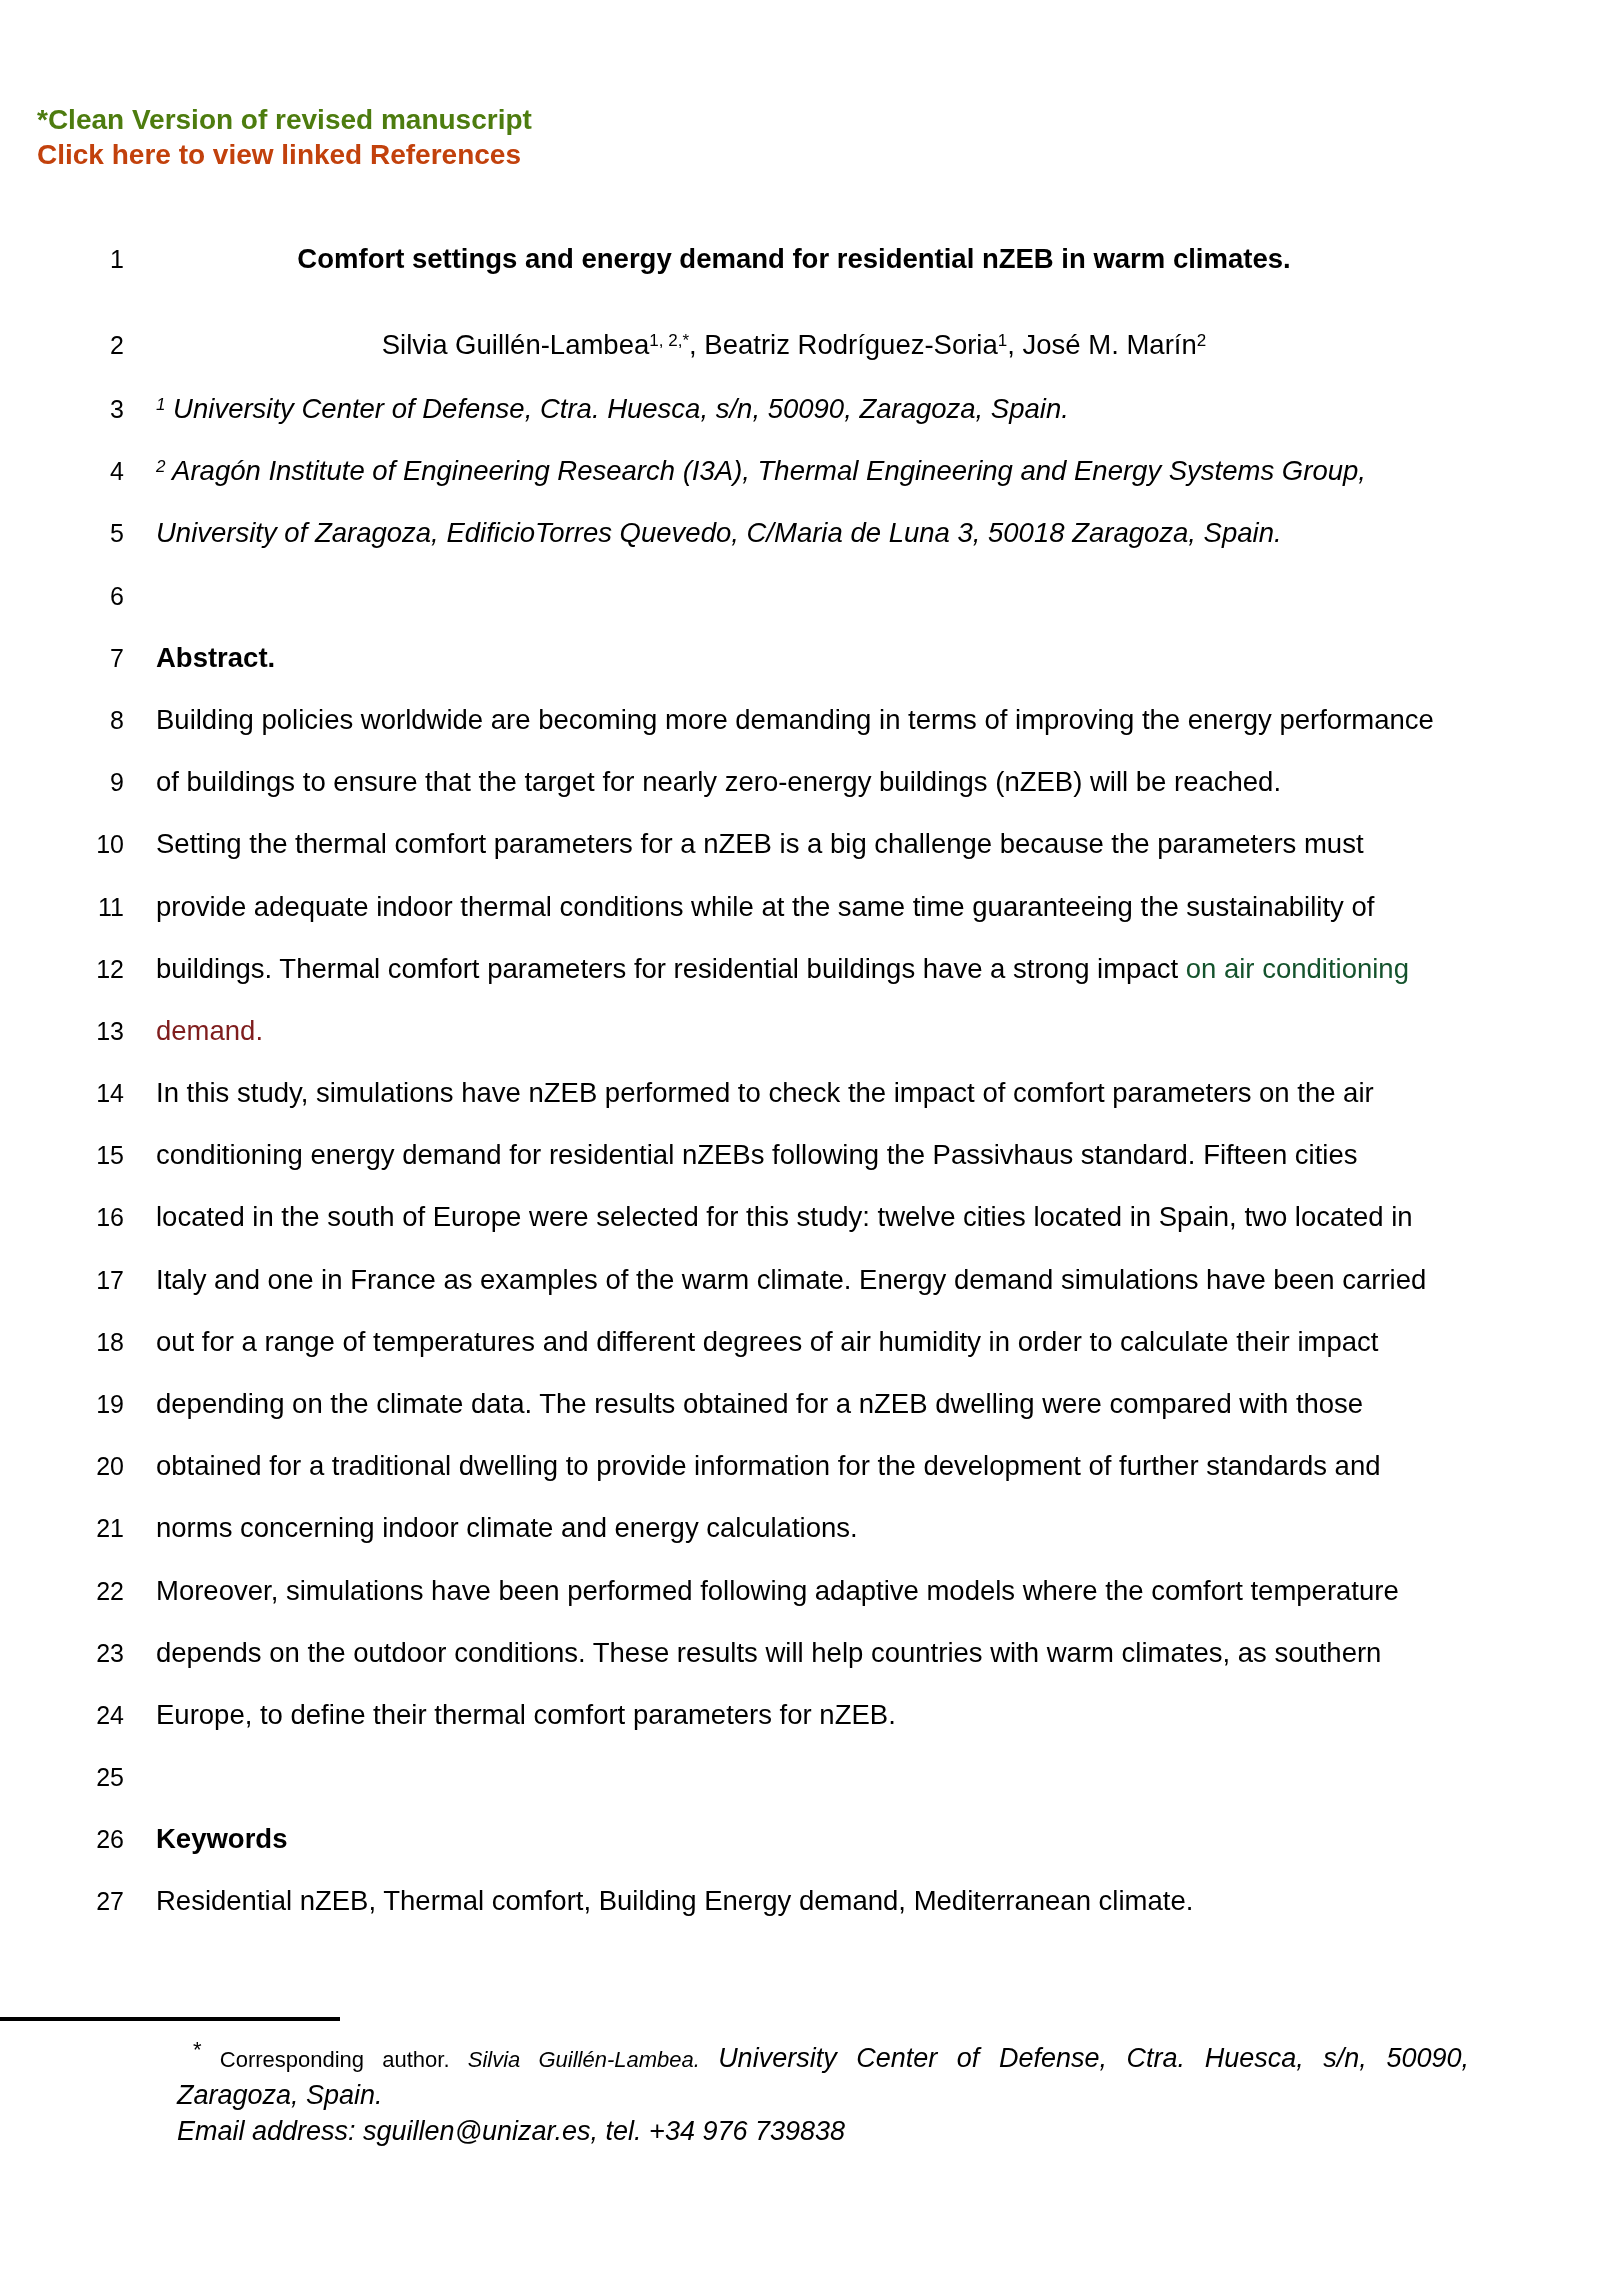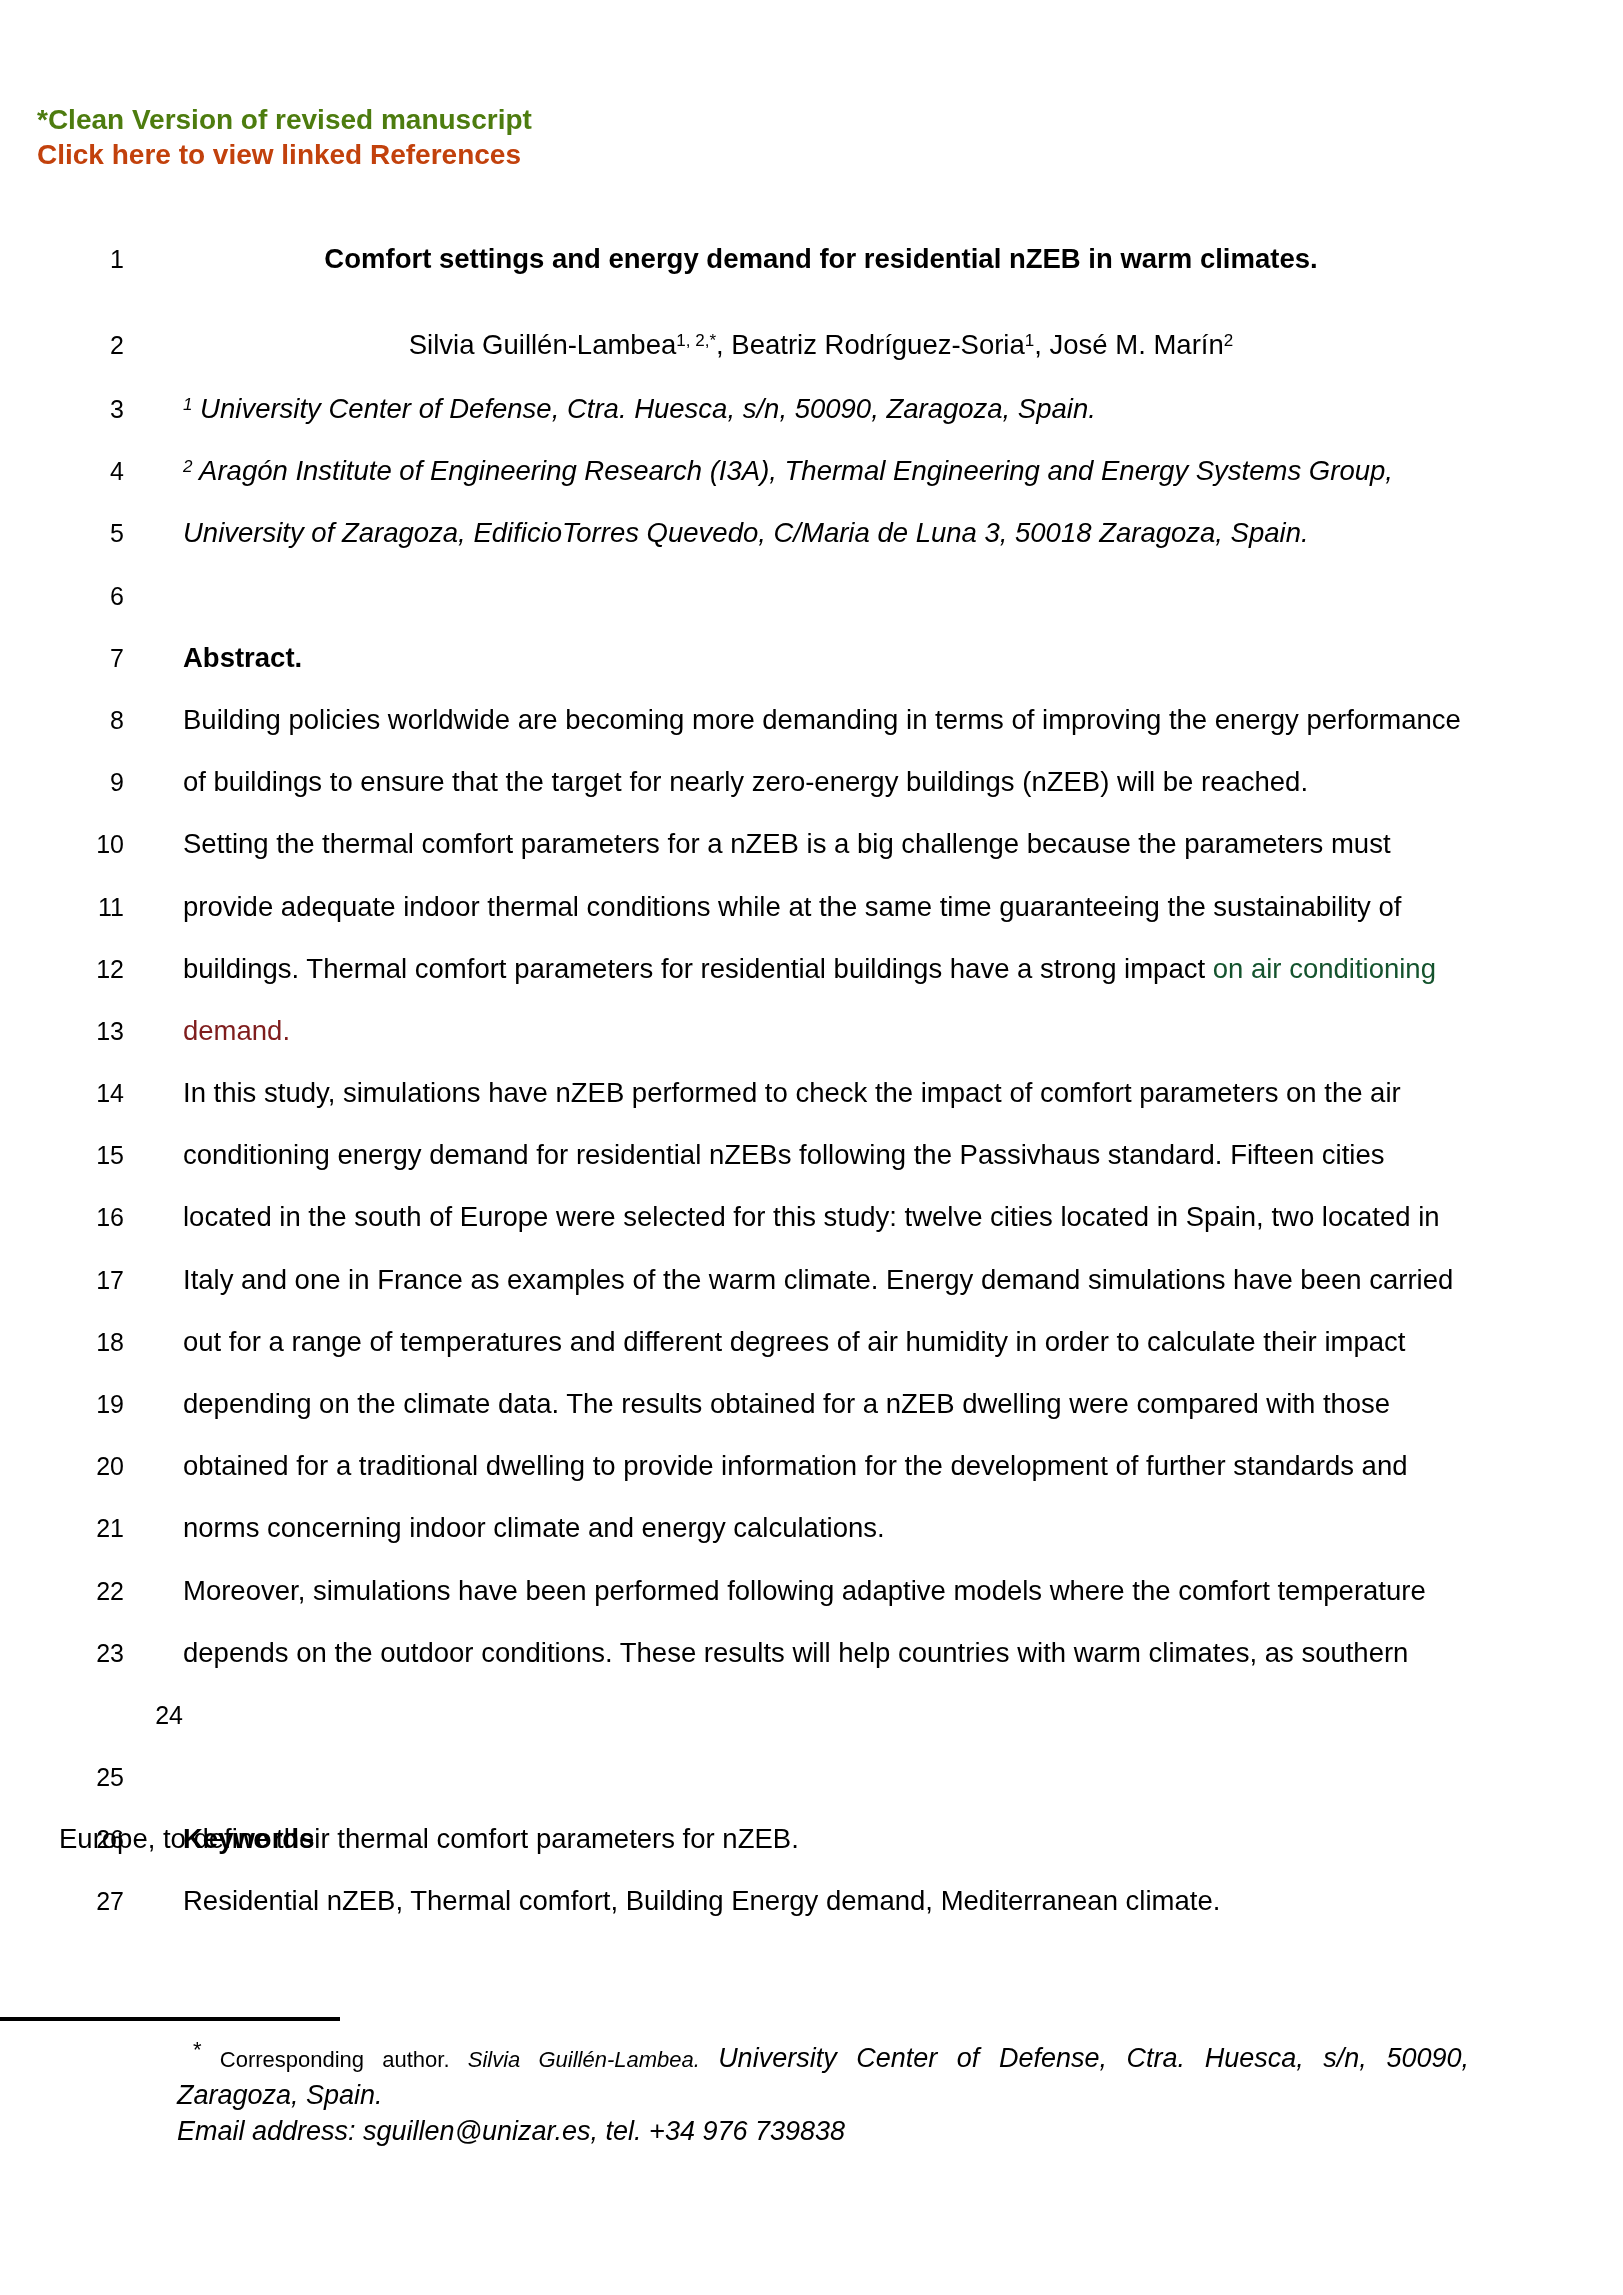--- a/index.html
+++ b/index.html
@@ -21,21 +21,21 @@
     text-decoration:none; display:block;
   }
   
   #manuscript-body { position:absolute; left:0; top:0; width:1623px; }
   .line { position:absolute; left:0; width:1623px; display:flex; align-items:baseline; }
   .num {
     flex:0 0 124px; width:124px; text-align:right;
     font-size:25px; line-height:34px; color:#000;
   }
   .txt {
-    margin-left:59px; width:1276px;
+    margin-left:32px; width:1276px;
     font-size:27.5px; line-height:34px; color:#000;
     white-space:nowrap;
   }
   .txt.center { text-align:center; }
   .seg-b { font-weight:bold; }
   .seg-i { font-style:italic; }
   .seg-muted { color:#3d3d3d; }
   .seg-sup { font-size:0.62em; position:relative; top:-0.45em; }
   
   #footnote { position:absolute; left:177px; top:0; width:1276px; }
@@ -139,21 +139,21 @@
       <div class="txt"><span>norms concerning indoor climate and energy calculations.</span></div>
     </div>
     <div class="line" style="top: 1574px;">
       <span class="num">22</span>
       <div class="txt"><span>Moreover, simulations have been performed following adaptive models where the comfort temperature</span></div>
     </div>
     <div class="line" style="top: 1636px;">
       <span class="num">23</span>
       <div class="txt"><span>depends on the outdoor conditions. These results will help countries with warm climates, as southern</span></div>
     </div>
-    <div class="line" style="top: 1698px; flex-direction: column;">
+    <div class="line" style="top: 1698px;">
       <span class="num">24</span>
       <div class="txt"><span>Europe, to define their thermal comfort parameters for nZEB.</span></div>
     </div>
     <div class="line" style="top: 1760px;">
       <span class="num">25</span>
       <div class="txt"></div>
     </div>
     <div class="line" style="top: 1822px;">
       <span class="num">26</span>
       <div class="txt"><span class="seg-b">Keywords</span></div>

